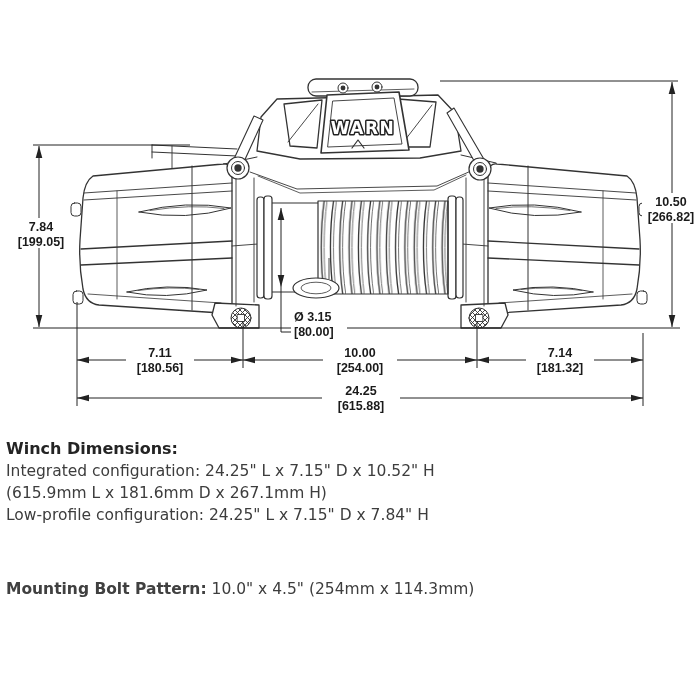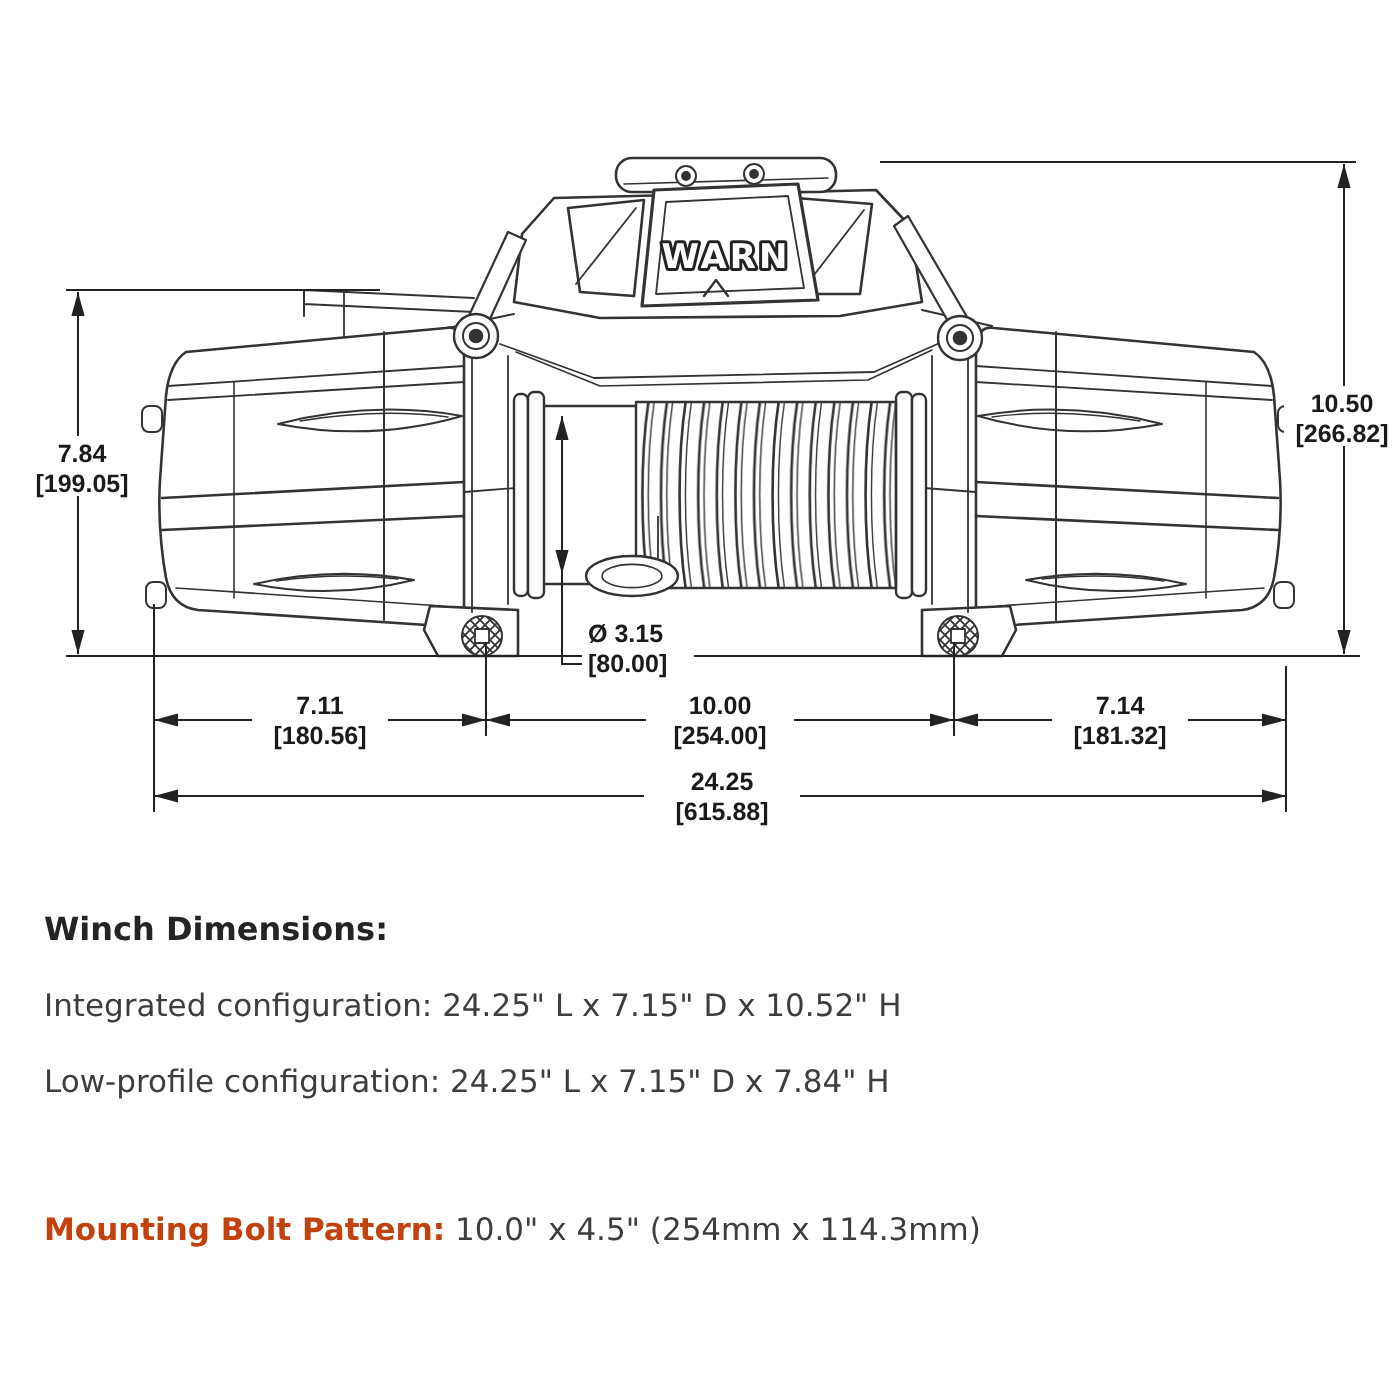--- a/index.html
+++ b/index.html
@@ -3,24 +3,24 @@
 <meta charset="utf-8">
 <style>
   html,body{margin:0;padding:0;background:#fff;}
   .stage{position:relative;width:700px;height:700px;background:#ffffff;overflow:hidden;
          font-family:"DejaVu Sans","Liberation Sans",sans-serif;padding-left:42px;}
   .drawing{position:absolute;top:0;left:0;}
   svg text.dim{font-family:"Liberation Sans","DejaVu Sans",sans-serif;font-size:12.5px;font-weight:bold;fill:#1a1a1a;}
   svg text.brand{font-family:"DejaVu Sans",sans-serif;font-size:17px;font-weight:bold;letter-spacing:1.5px;
                  fill:#ffffff;stroke:#222;stroke-width:3px;paint-order:stroke;}
   .specs{position:absolute;top:438px;left:6px;width:680px;color:#3d3d3d;}
-  .specs p{margin:16px;font-size:15.5px;line-height:22px;}
+  .specs p{margin:0;font-size:15.5px;line-height:22px;}
   .specs .hd{font-weight:bold;color:#242424;font-size:16px;}
   .specs .bolt{margin-top:52px;}
-  .specs .bolt b{color:#c2410c;}
+  .specs .bolt b{color:#404040;}
 </style>
 </head>
 <body>
 
 <div class="stage">
 
 <svg class="drawing" width="700" height="430" viewBox="0 0 700 430">
   <defs>
     <marker id="ae" markerWidth="14" markerHeight="9" refX="13" refY="4.5" orient="auto" markerUnits="userSpaceOnUse">
       <path d="M13,4.5 L1,1.2 L1,7.8 Z" fill="#222"></path>
@@ -152,17 +152,18 @@
     <text class="dim" x="361" y="410" text-anchor="middle">[615.88]</text>
 
     <text class="dim" x="294" y="321">Ø 3.15</text>
     <text class="dim" x="294" y="336">[80.00]</text>
   </g>
 </svg>
 
 <div class="specs">
   <p class="hd">Winch Dimensions:</p>
   <p>Integrated configuration: 24.25" L x 7.15" D x 10.52" H</p>
+  <p>(615.9mm L x 181.6mm D x 267.1mm H)</p>
   <p>Low-profile configuration: 24.25" L x 7.15" D x 7.84" H</p>
   <p class="bolt"><b>Mounting Bolt Pattern:</b> <span>10.0" x 4.5" (254mm x 114.3mm)</span></p>
 </div>
 
 </div>
 
 </body></html>

